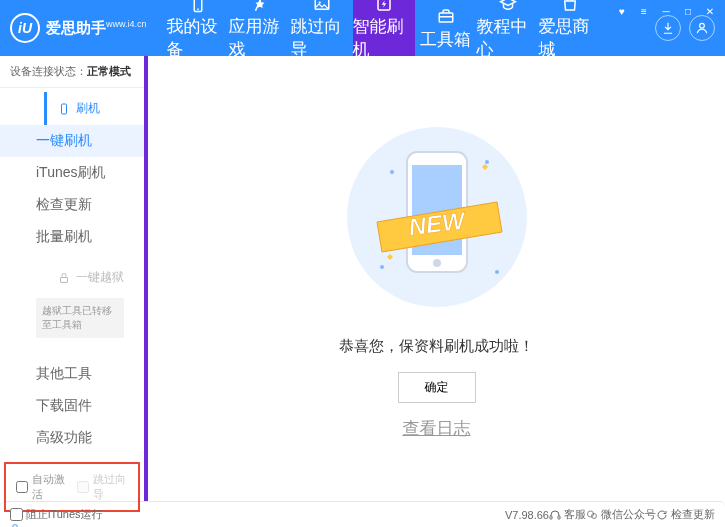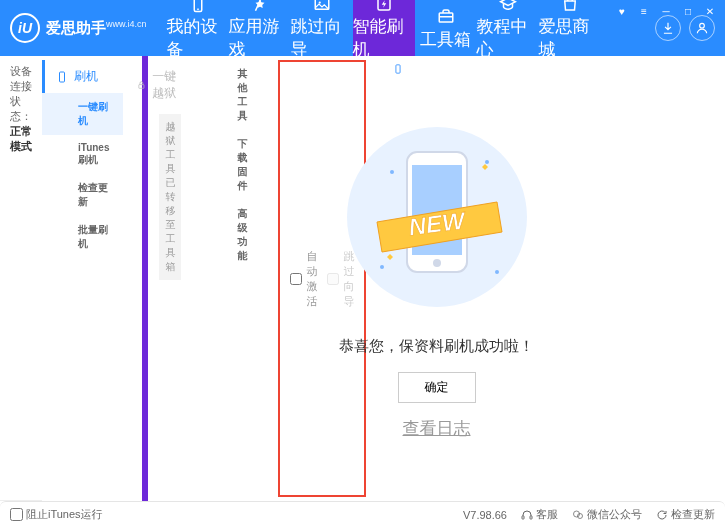--- a/index.html
+++ b/index.html
@@ -18,47 +18,47 @@
 .nav-icon { width: 20px; height: 20px; display: flex; align-items: center; justify-content: center; margin-bottom: 2px; }
 .nav-label { font-size: 17px; }
 
 .header-right { display: flex; align-items: center; gap: 8px; }
 .win-controls { position: absolute; top: 4px; right: 8px; display: flex; gap: 8px; font-size: 10px; color: #fff; }
 .win-btn { width: 14px; height: 14px; display: flex; align-items: center; justify-content: center; cursor: pointer; }
 .circle-btn { width: 26px; height: 26px; border: 1.5px solid rgba(255,255,255,0.6); border-radius: 50%; display: flex; align-items: center; justify-content: center; cursor: pointer; }
 
 .body { display: flex; height: calc(100% - 56px - 26px); }
 
-.sidebar { width: 148px; border-right: 6px solid #6d28d9; display: flex; flex-direction: row; }
+.sidebar { width: 148px; border-right: 4px solid #6d28d9; display: flex; flex-direction: column; }
 .device-status { padding: 8px 10px; font-size: 11px; color: #666; border-bottom: 1px solid #eee; }
 .device-status .mode { color: #333; font-weight: bold; }
 
 .side-section { padding: 4px 0; }
-.side-header { display: flex; align-items: center; gap: 6px; padding: 8px 14px; color: #333; font-size: 12px; cursor: pointer; }
+.side-header { display: flex; align-items: center; gap: 6px; padding: 8px 14px; color: #333; font-size: 12px; cursor: pointer; margin-left: 44px; }
 .side-header.active { color: #2a8cff; border-left: 3px solid #2a8cff; padding-left: 11px; }
 .side-header.disabled { color: #bbb; }
-.side-item { padding: 7px 14px 7px 36px; color: #666; font-size: 10px; cursor: pointer; font-weight: bold; }
+.side-item { padding: 7px 14px 7px 36px; color: #666; font-size: 14px; cursor: pointer; }
 .side-item.active { background: #eaf3ff; color: #2a8cff; }
-.side-notice { margin: 4px 20px 0 36px; background: #f3f3f3; color: #999; font-size: 10px; padding: 6px; line-height: 1.4; }
-
-.checkbox-row { display: flex; gap: 10px; padding: 8px 10px; border: 2px solid #e43; margin: 4px 17px; }
+.side-notice { margin: 4px 20px 12px 36px; background: #f3f3f3; color: #999; font-size: 10px; padding: 6px; line-height: 1.4; }
+
+.checkbox-row { display: flex; gap: 10px; padding: 8px 10px; border: 2px solid #e43; margin: 4px 4px; }
 .chk { display: flex; align-items: center; gap: 4px; font-size: 11px; color: #999; }
 .chk input { width: 12px; height: 12px; }
 .chk.disabled { opacity: 0.5; }
 
 .device-info { padding: 6px 10px; font-size: 11px; }
 .device-name { color: #2a8cff; font-weight: bold; display: flex; align-items: center; gap: 4px; }
 
 .main { flex: 1; display: flex; flex-direction: column; align-items: center; justify-content: center; position: relative; }
 .phone-illus { position: relative; margin-bottom: 20px; }
 .success-text { font-size: 15px; color: #333; margin-bottom: 16px; }
 .ok-btn { padding: 6px 26px; border: 1px solid #ccc; background: #fff; font-size: 12px; cursor: pointer; margin-bottom: 14px; }
 .view-log { font-size: 17px; color: #999; text-decoration: underline; cursor: pointer; }
 
-.footer { height: 26px; border-top: 1px solid #e5e5e5; display: flex; align-items: center; padding: 0 10px; font-size: 11px; color: #666; gap: 14px; border-radius: 6px; }
+.footer { height: 26px; border-top: 1px solid #e5e5e5; display: flex; align-items: center; padding: 0 10px; font-size: 11px; color: #666; gap: 0; border-radius: 6px; }
 .footer-spacer { flex: 1; }
 .footer-item { display: flex; align-items: center; gap: 3px; cursor: pointer; }
 
 svg { display: block; }
 </style>
 </head>
 <body>
 
 <div class="win-controls">
   <span class="win-btn">♥</span>

